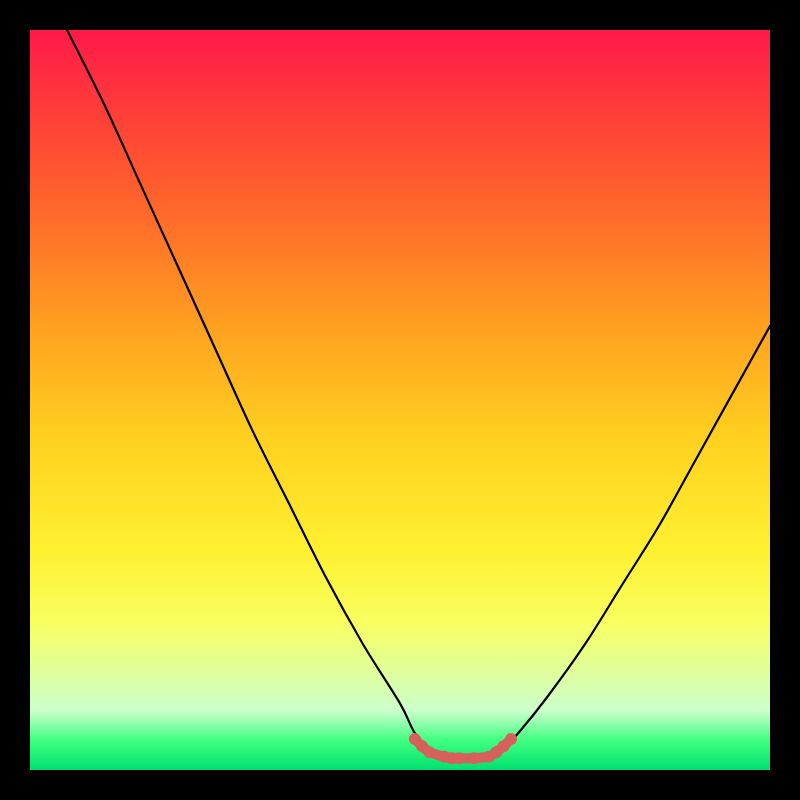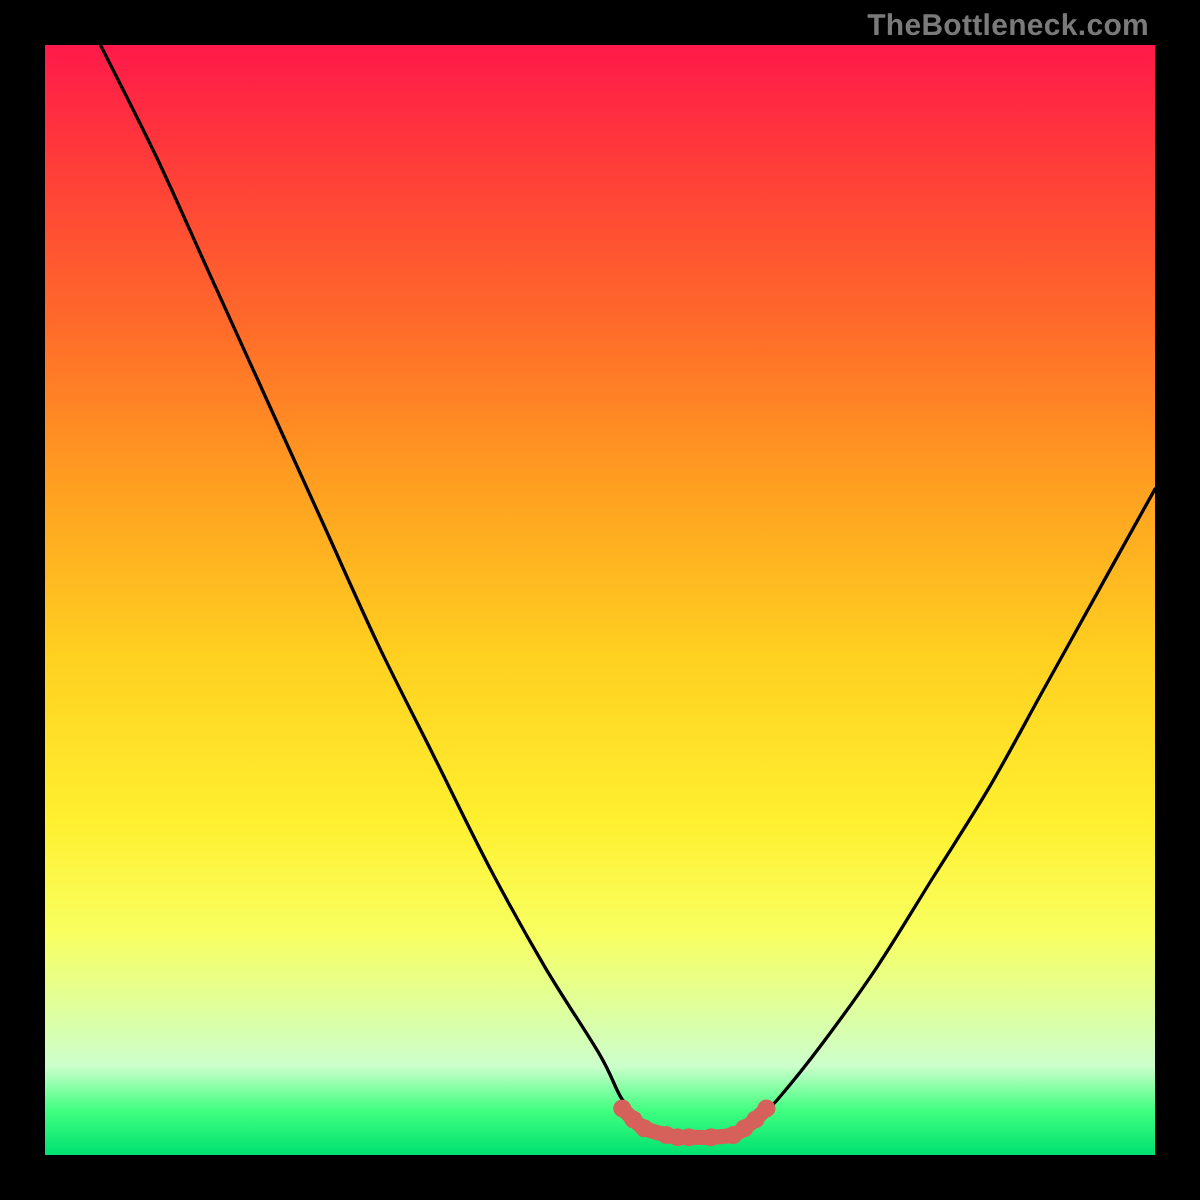--- a/index.html
+++ b/index.html
@@ -65,14 +65,13 @@
           <circle cx="429.20" cy="728.16" r="6" fill="#d6605a"></circle>
           <circle cx="444.00" cy="728.16" r="6" fill="#d6605a"></circle>
           <circle cx="458.80" cy="726.68" r="6" fill="#d6605a"></circle>
           <circle cx="466.20" cy="722.24" r="6" fill="#d6605a"></circle>
           <circle cx="473.60" cy="716.32" r="6" fill="#d6605a"></circle>
           <circle cx="481.00" cy="708.92" r="6" fill="#d6605a"></circle>
         </g>
     </svg>
   </div>
 
-  <div class="watermark">TheBottleneck.com</div>
 </div>
 
 </body></html>

